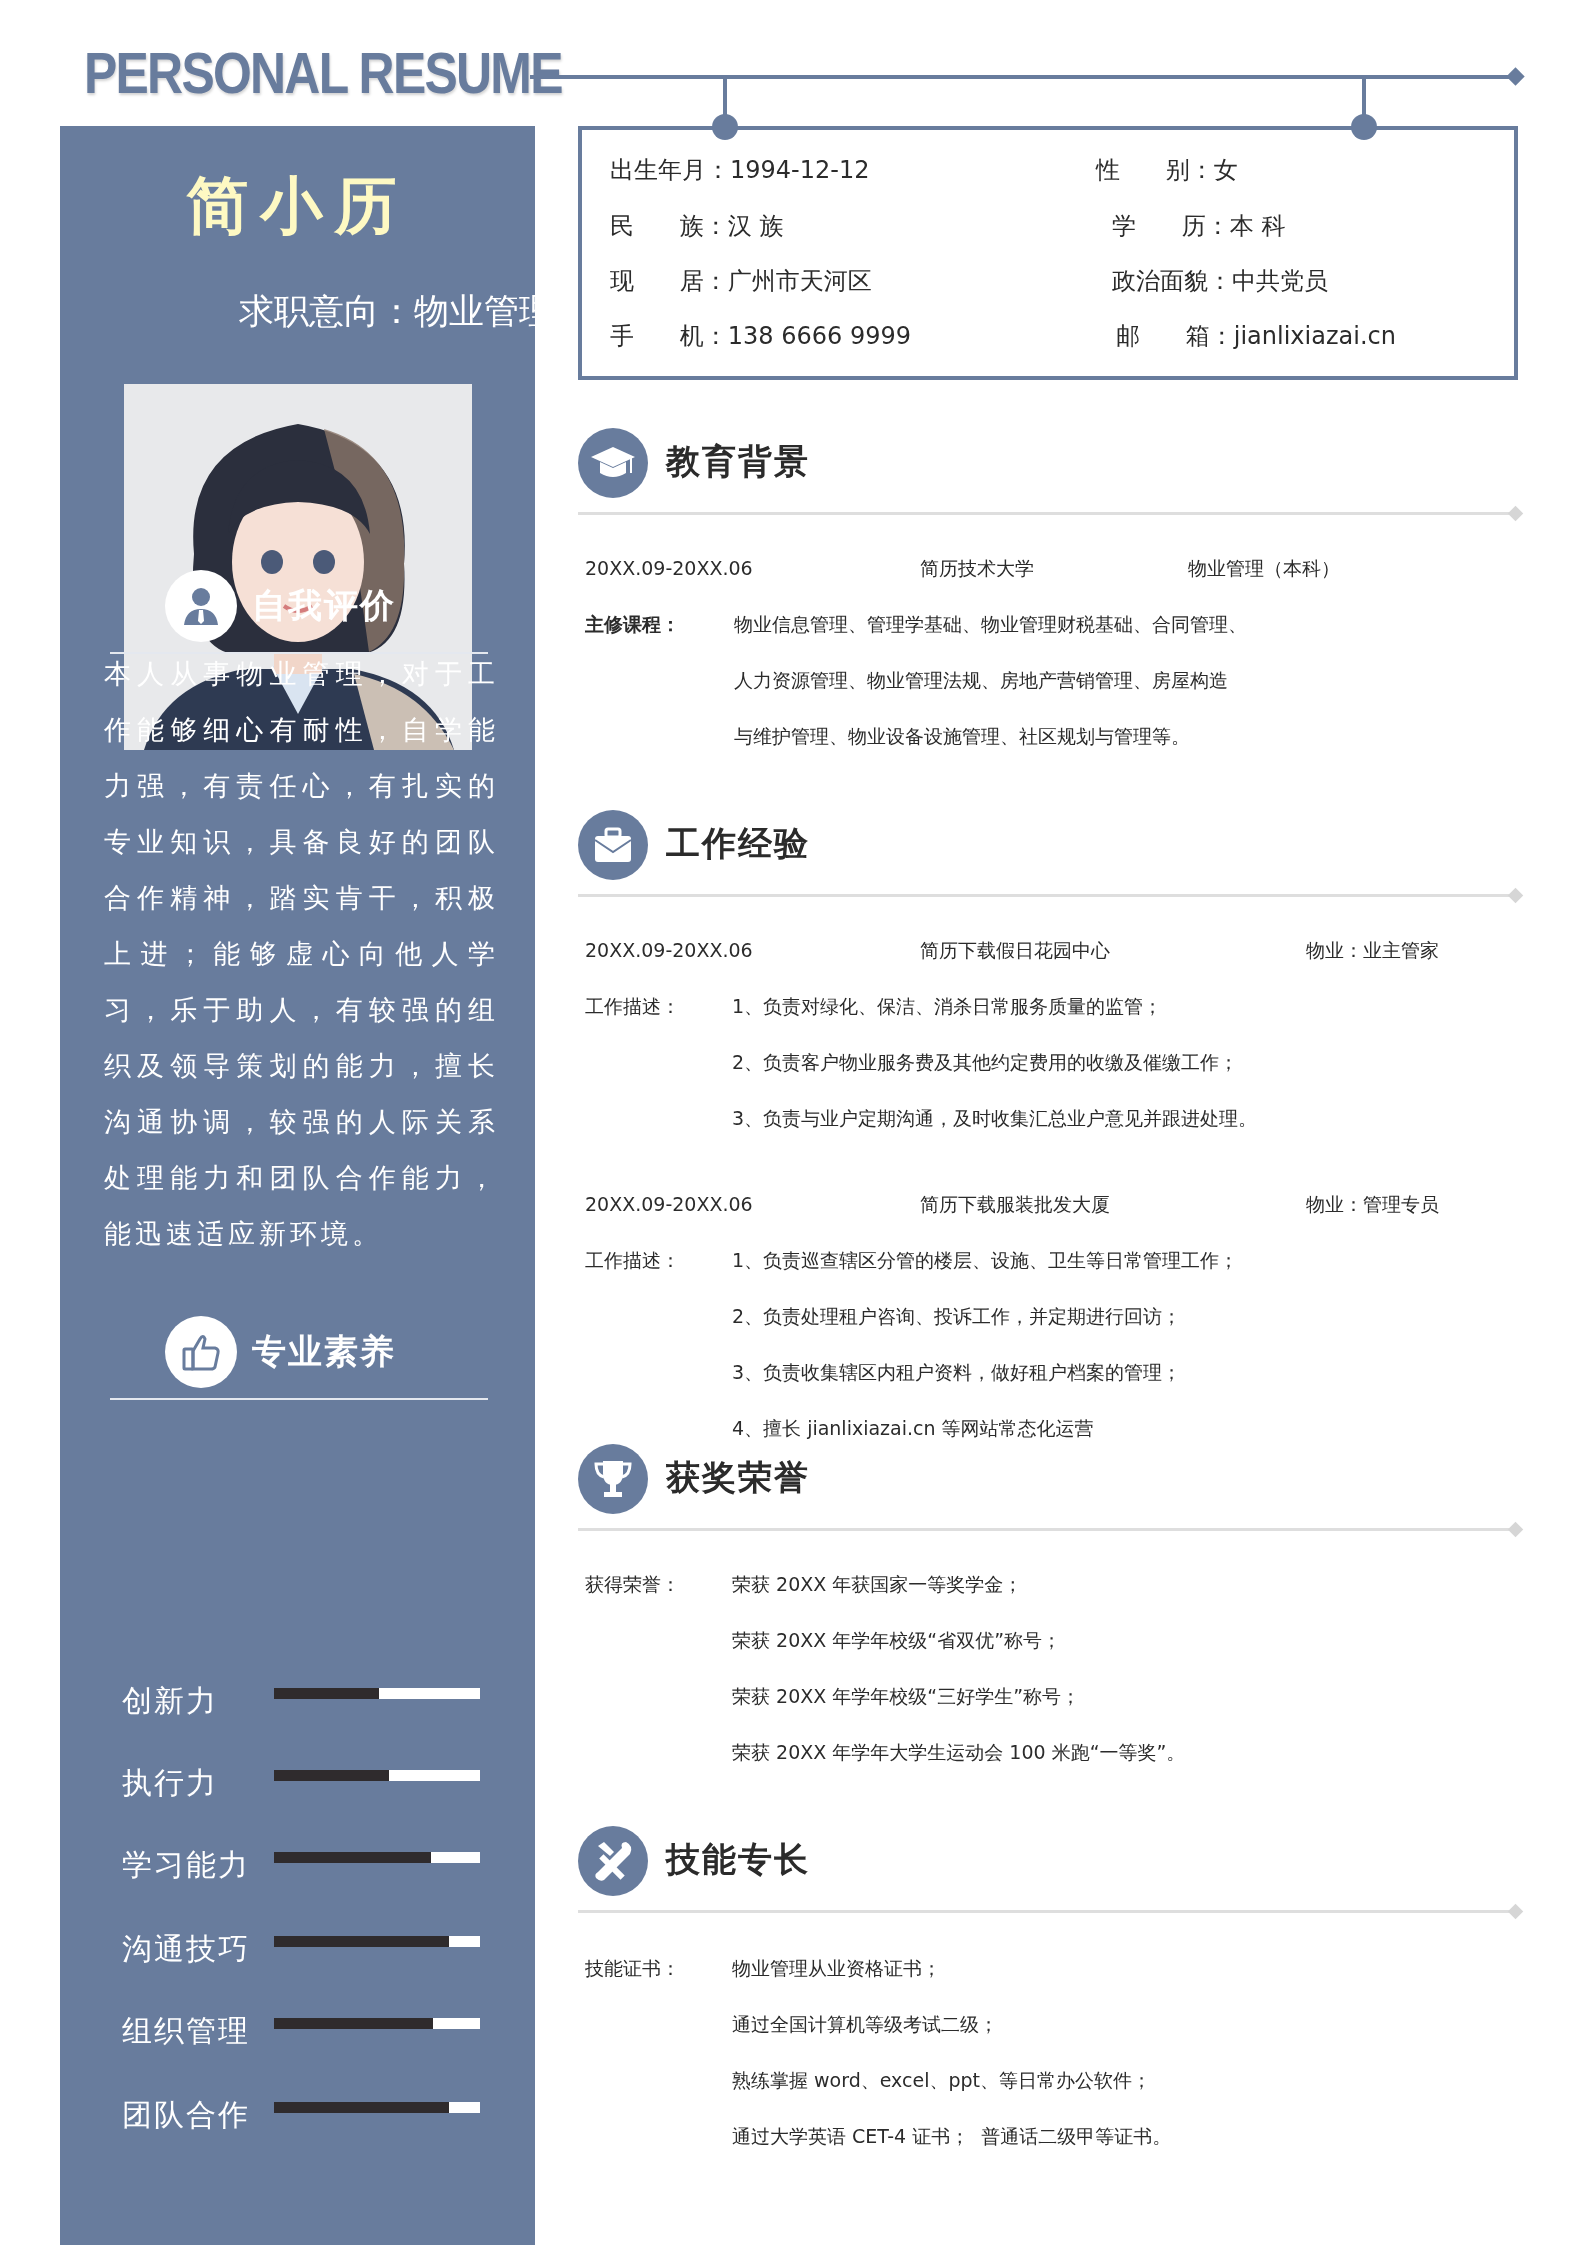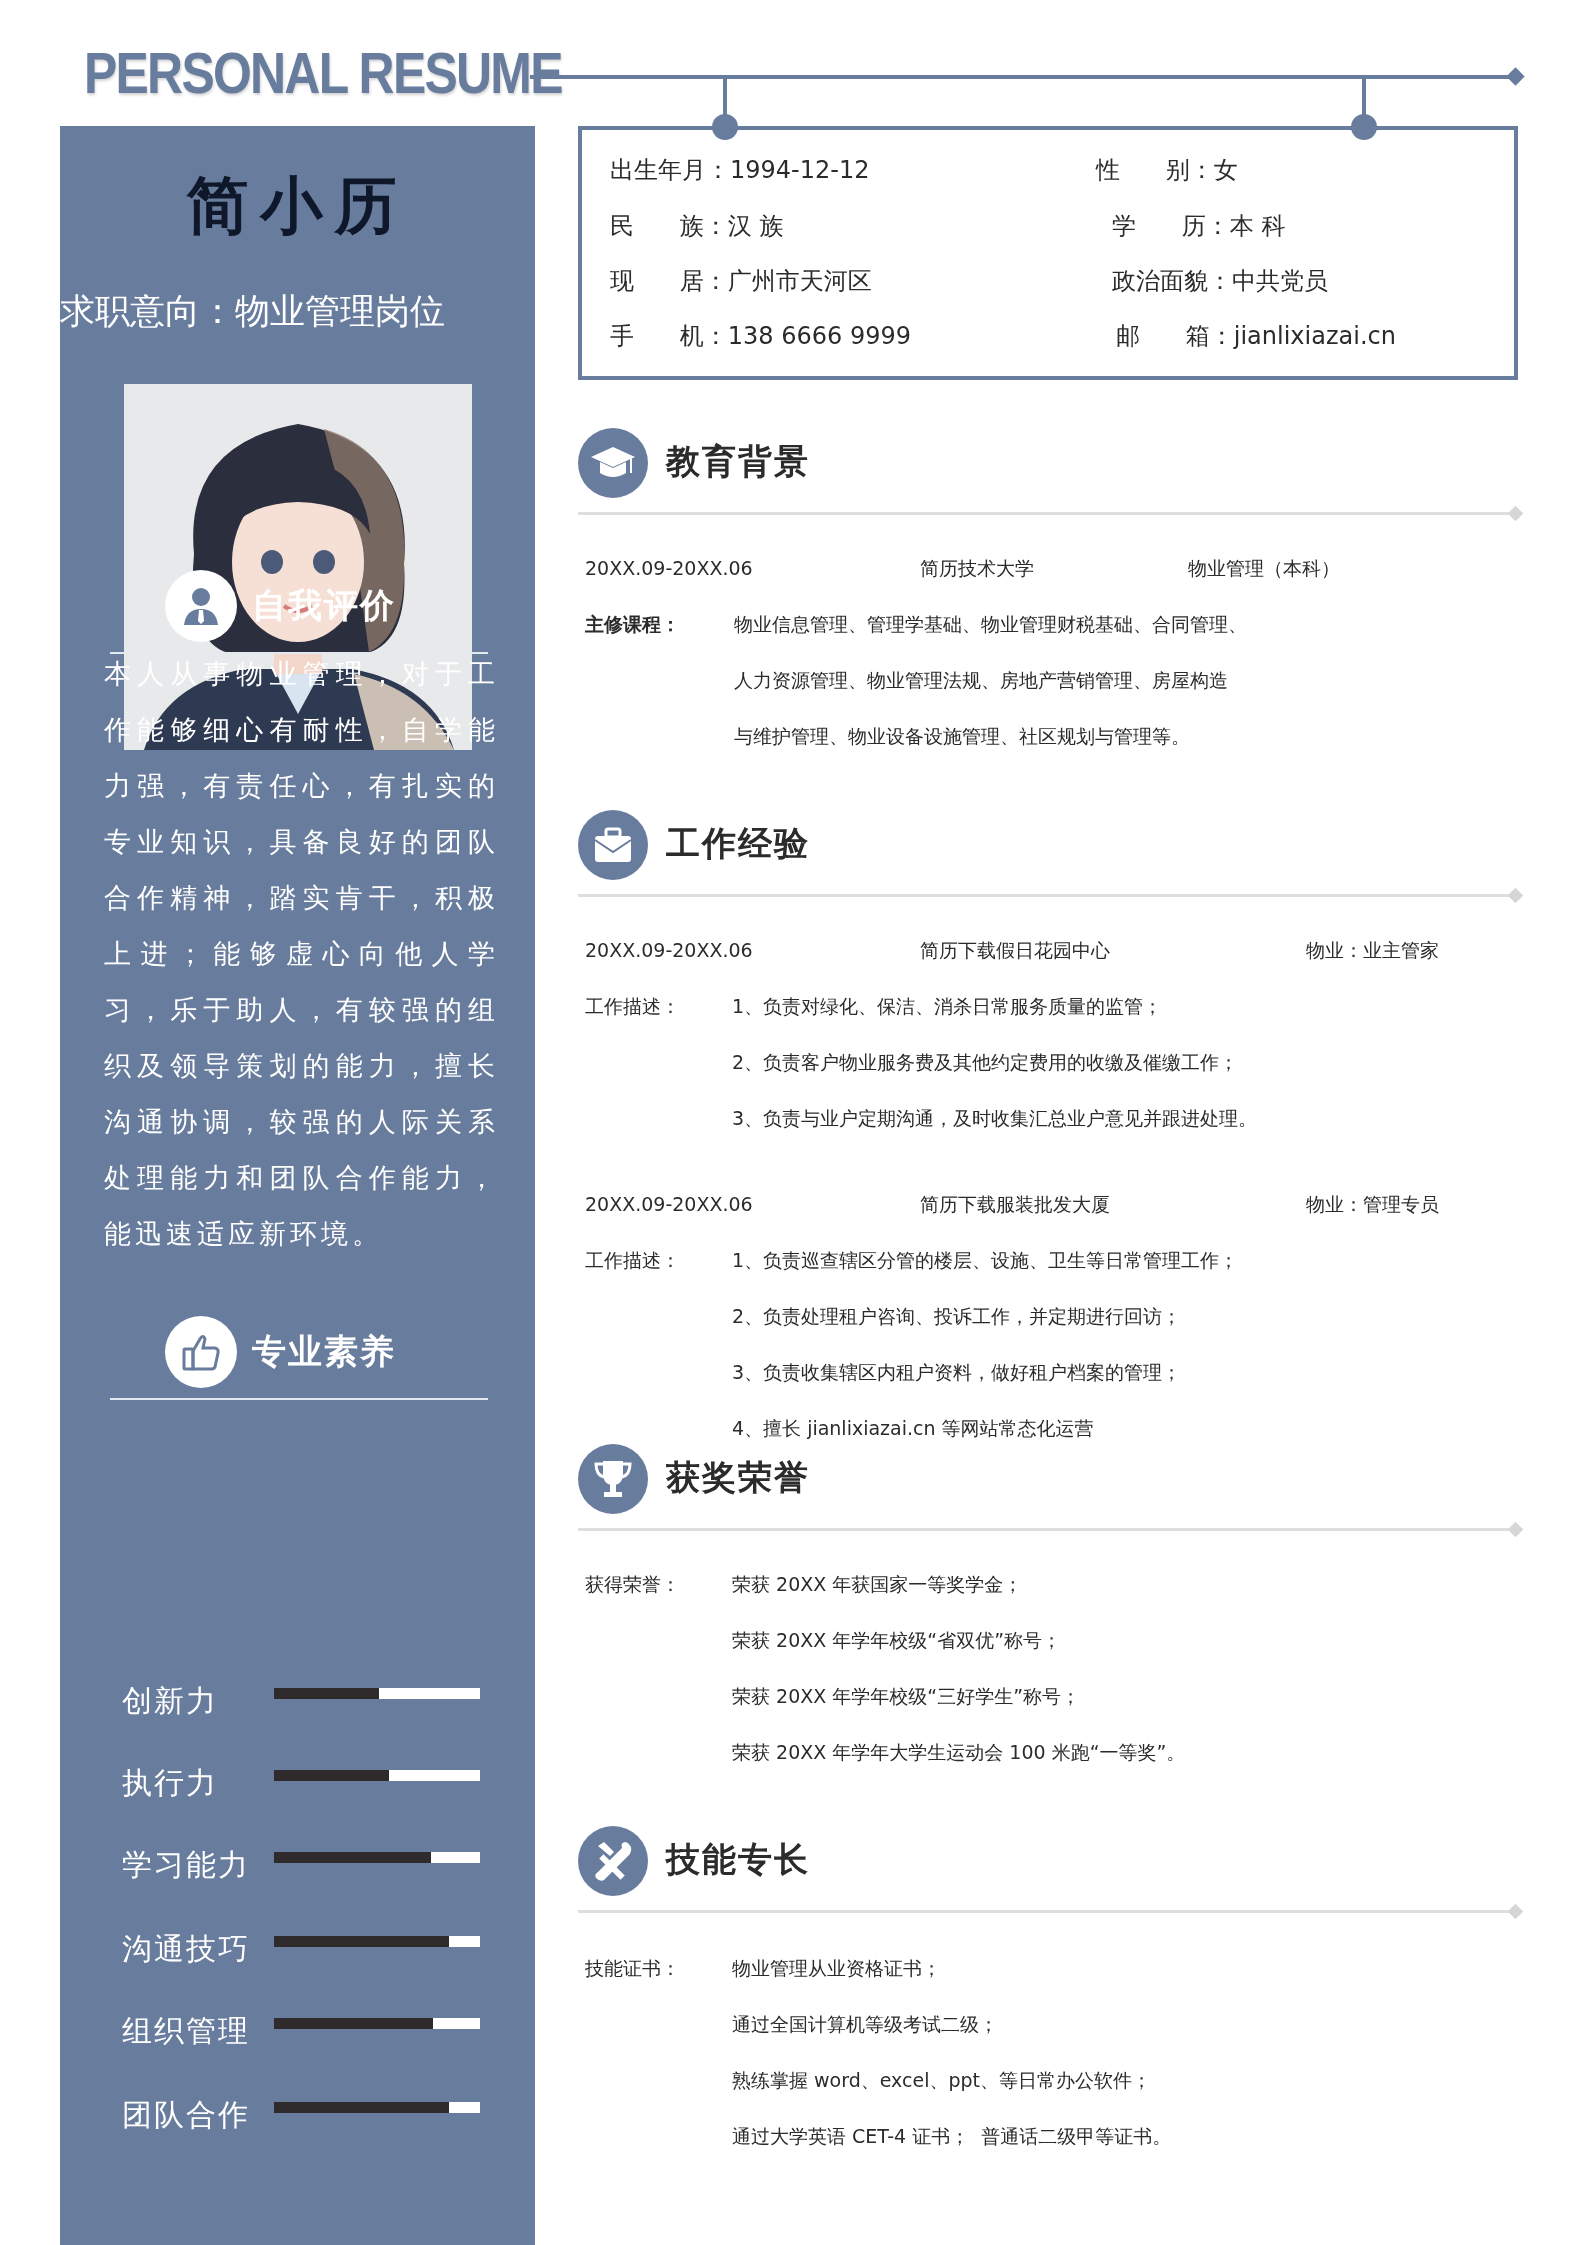--- a/index.html
+++ b/index.html
@@ -15,23 +15,23 @@
   }
   .top-line { position: absolute; left: 530px; top: 75px; width: 985px; height: 4px; background: #687c9d; }
   .top-diamond { position: absolute; left: 1509px; top: 70px; width: 13px; height: 13px; background: #687c9d; transform: rotate(45deg); }
   .drop { position: absolute; top: 77px; width: 4px; height: 48px; background: #687c9d; }
   .drop-dot { position: absolute; top: 114px; width: 26px; height: 26px; border-radius: 50%; background: #687c9d; }
 
   
   .sidebar { position: absolute; left: 60px; top: 126px; width: 475px; height: 2119px; background: #687c9d; }
   .name {
     position: absolute; left: 0; width: 475px; top: 40px; text-align: center;
-    color: #0f172a; font-weight: bold; font-size: 62px; letter-spacing: 12px; line-height: 80px;
+    color: #fef9c3; font-weight: bold; font-size: 62px; letter-spacing: 12px; line-height: 80px;
   }
-  .objective { position: absolute; left: 0; width: 564px; top: 160px; text-align: left; color: #fff; font-size: 35px; line-height: 50px; }
+  .objective { position: absolute; left: 0; width: 564px; top: 160px; text-align: right; color: #fff; font-size: 35px; line-height: 50px; }
   .photo { position: absolute; left: 64px; top: 258px; width: 348px; height: 366px; background: #e8e9eb; overflow: hidden; }
 
   .side-head { position: absolute; left: 0; width: 482px; height: 80px; }
   .side-head .badge { position: absolute; left: 105px; top: 4px; width: 72px; height: 72px; border-radius: 50%; background: #fff; display: flex; align-items: center; justify-content: center; }
   .side-head .label { position: absolute; left: 192px; top: 14px; color: #fff; font-weight: bold; font-size: 34px; line-height: 50px; letter-spacing: 2px; }
   .side-rule { position: absolute; left: 50px; width: 378px; height: 2px; background: #e4e8ef; }
 
   .eval { position: absolute; left: 44px; top: 800px; width: 395px; color: #fff; font-size: 27px; line-height: 56px; letter-spacing: 4px; text-align: justify; }
 
   .skill { position: absolute; left: 62px; width: 390px; height: 50px; }

